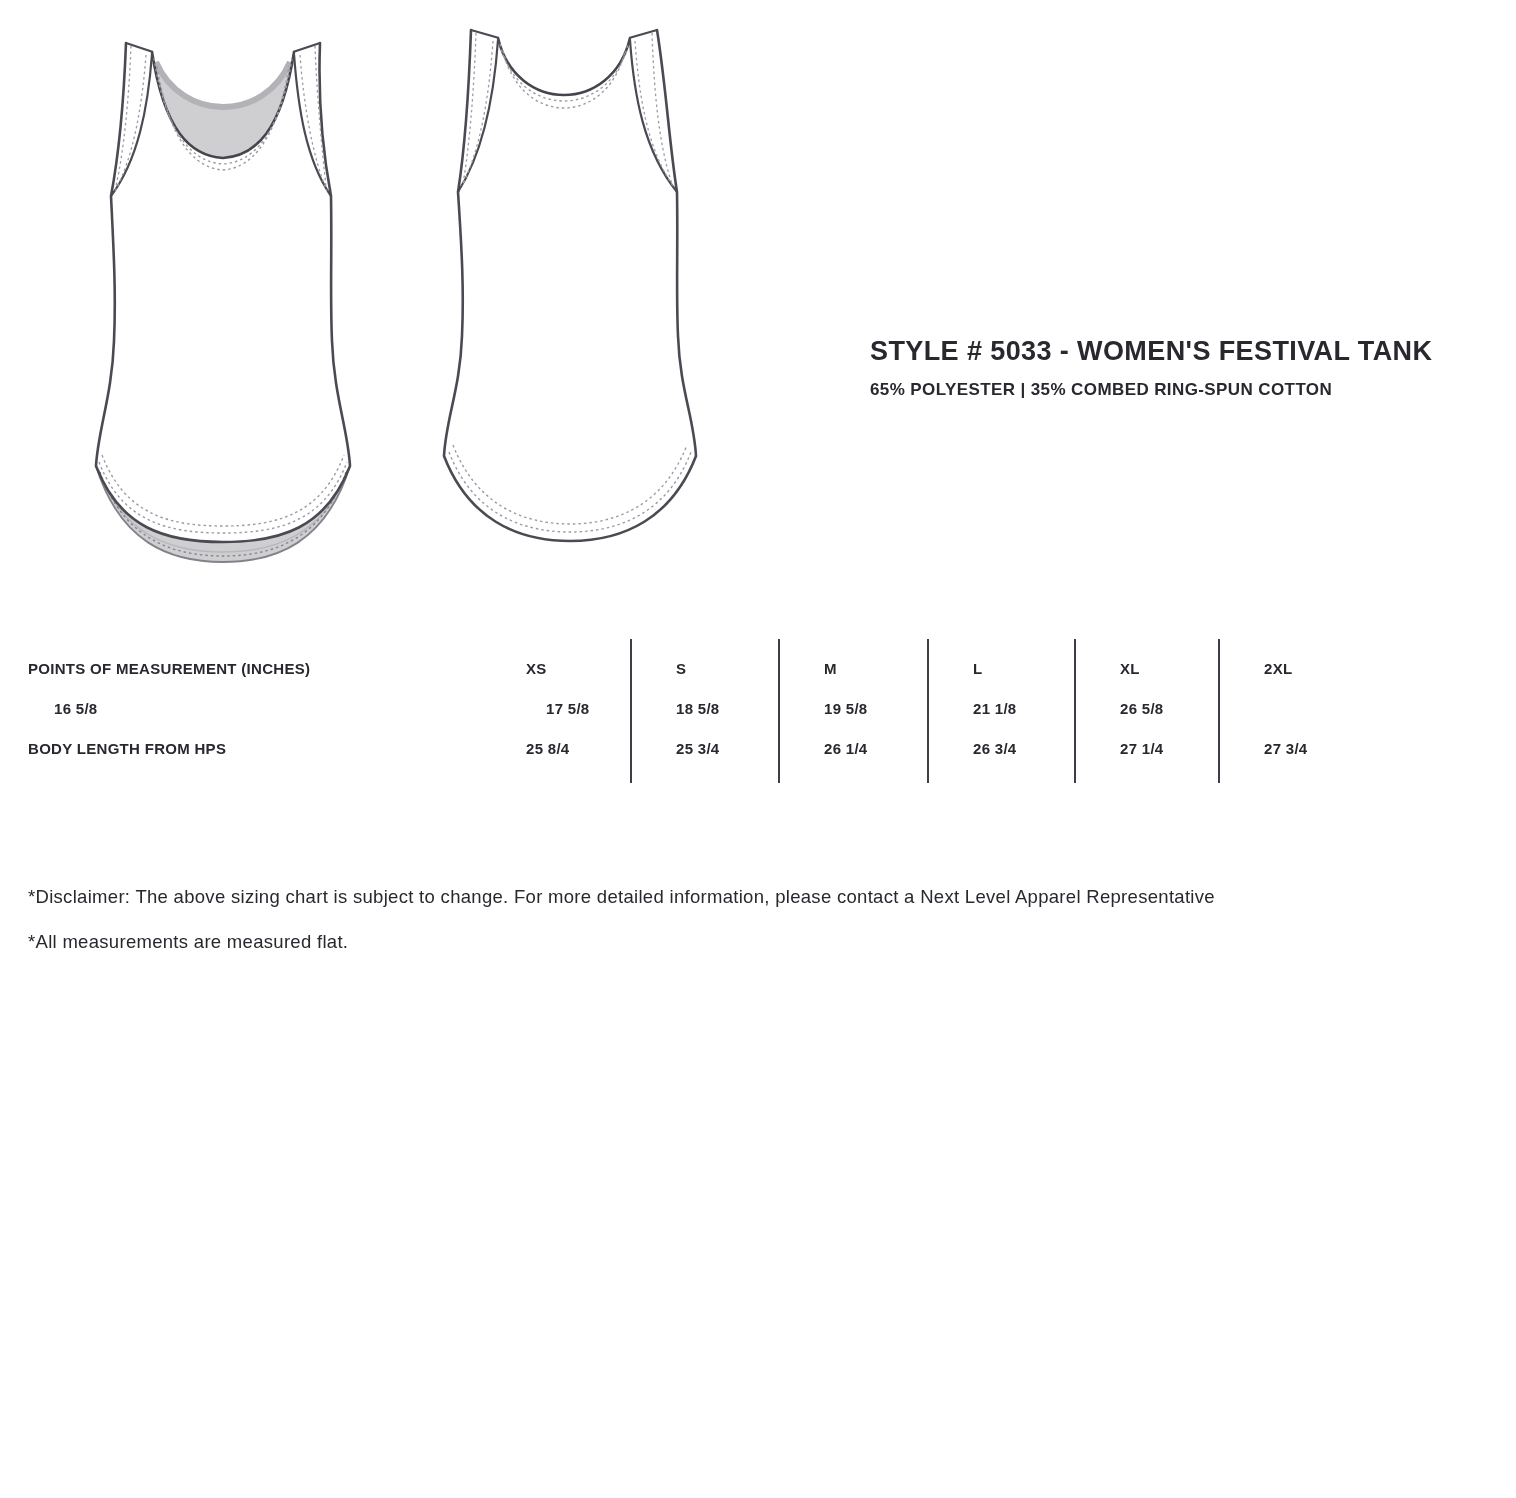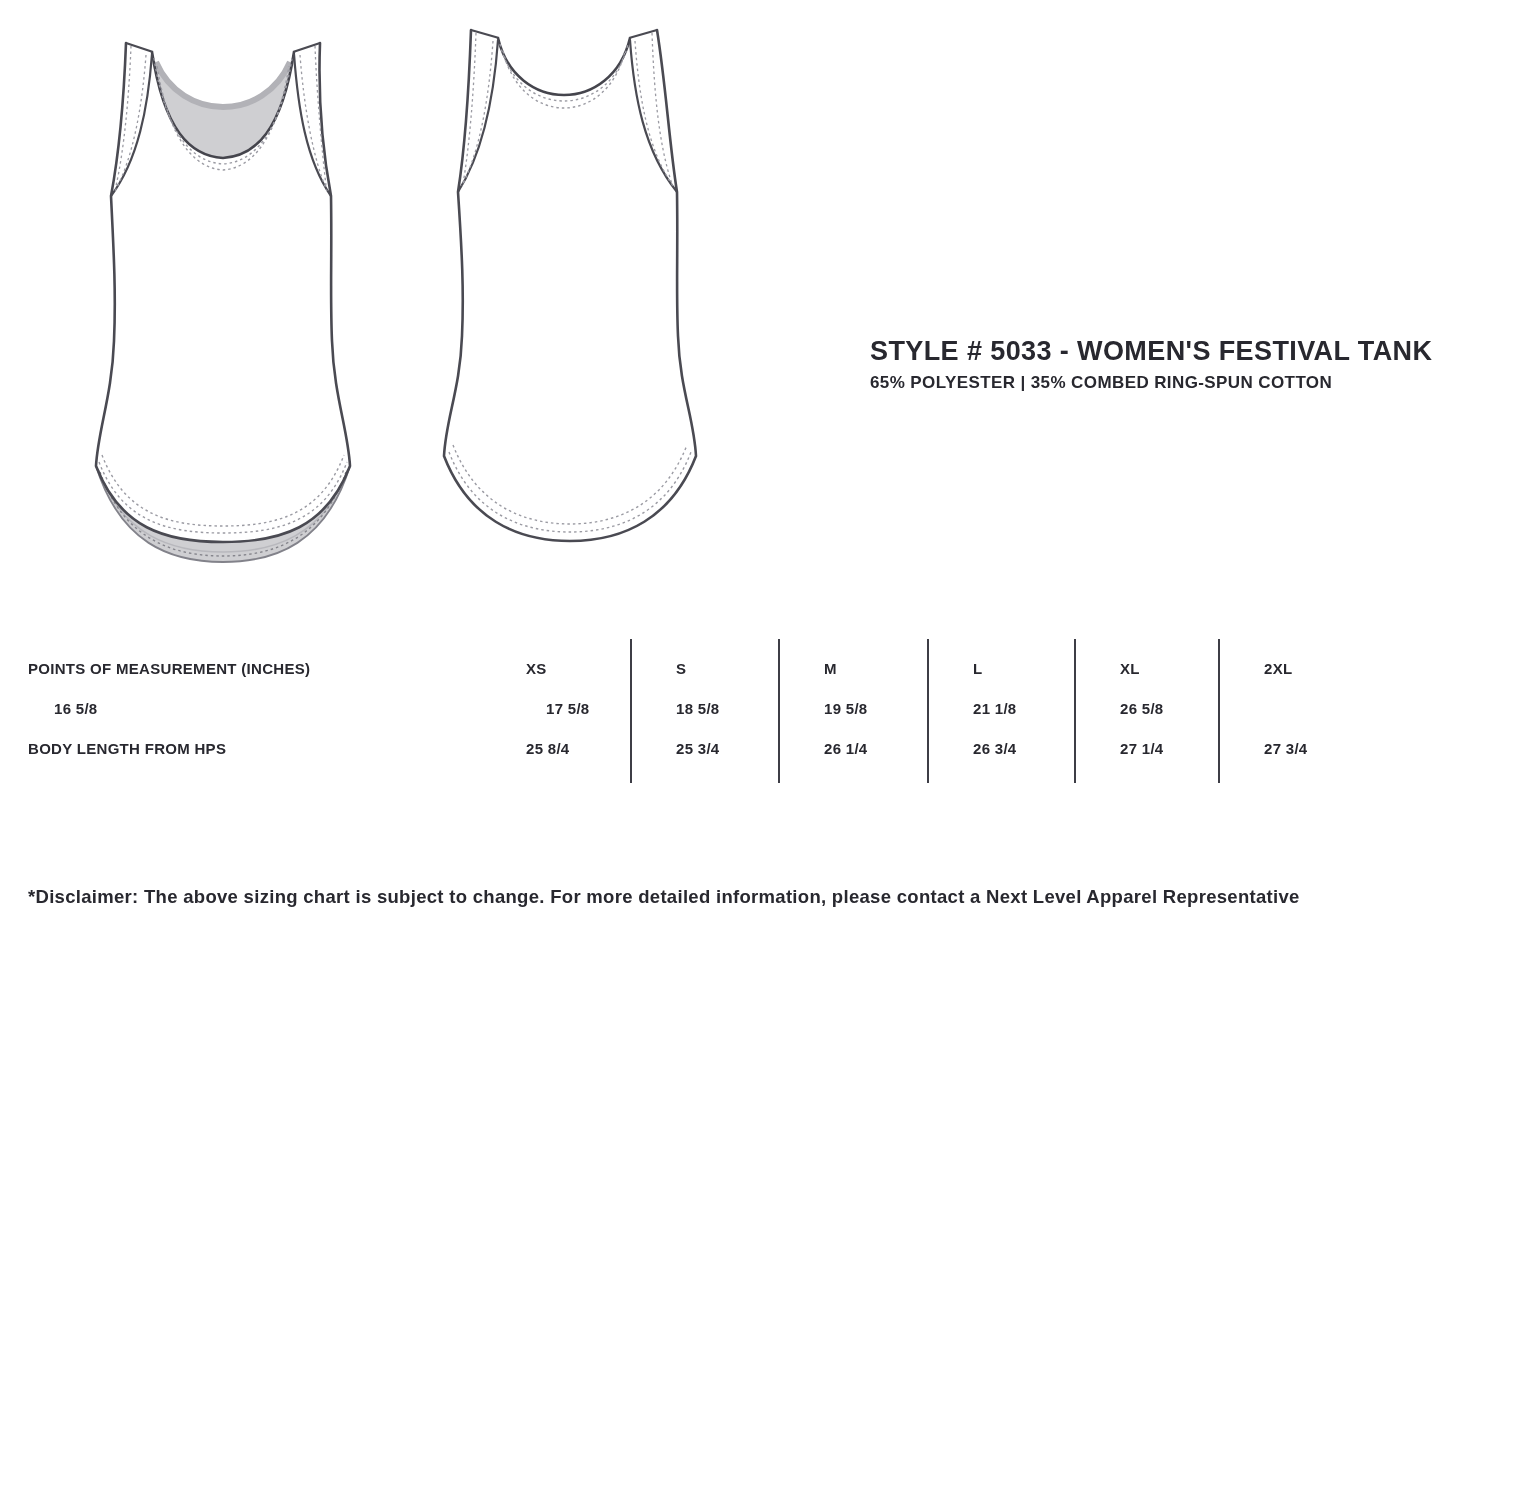--- a/index.html
+++ b/index.html
@@ -5,32 +5,32 @@
   html,body{margin:0;padding:0;background:#ffffff;}
   .page{
     position:relative;width:1516px;height:1498px;background:#ffffff;overflow:hidden;
     font-family:"Liberation Sans",sans-serif;color:#28282f;
   }
   .flat{position:absolute;}
   .flat-front{left:90px;top:38px;}
   .flat-back{left:438px;top:26px;}
 
   .title-block{position:absolute;left:870px;top:336px;}
-  .product-title{font-size:27px;font-weight:700;letter-spacing:0.4px;margin:0 0 6px 0;}
+  .product-title{font-size:27px;font-weight:700;letter-spacing:0.4px;margin:0 0 13px 0;}
   .product-sub{font-size:17px;font-weight:700;letter-spacing:0.4px;margin:0 0 14px 0;}
 
   .size-table{position:absolute;left:28px;top:648px;width:1468px;}
   .srow{display:grid;grid-template-columns:472px 130px 148px 149px 147px 144px 170px;height:40px;align-items:center;}
   .cell{font-size:15px;font-weight:700;letter-spacing:0.3px;white-space:nowrap;}
   .cell.size{padding-left:46px;}
   .cell.size.first{padding-left:26px;}
   .tdiv{position:absolute;top:-9px;width:2px;height:144px;background:#3e3e46;}
 
   .disclaimers{position:absolute;left:28px;top:886px;}
-  .disc-line{font-size:18.5px;font-weight:700;letter-spacing:0.3px;margin:0 0 23px 0;}
+  .disc-line{font-size:18.5px;font-weight:400;letter-spacing:0.3px;margin:0 0 23px 0;}
 </style>
 </head>
 <body>
 
 <div class="page">
 
   <svg class="flat flat-front" width="266" height="532" viewBox="0 0 266 532" fill="none">
 
     <path fill="#cfcfd2" d="M62,15 C88,88 178,88 204,15 C192,92 166,118 133,120 C100,118 74,92 62,15 Z"></path>
     <path stroke="#b2b2b7" stroke-width="6" fill="none" d="M66,24 C92,84 174,84 200,24"></path>
@@ -107,15 +107,16 @@
       <div class="cell size">25 3/4</div>
       <div class="cell size">26 1/4</div>
       <div class="cell size">26 3/4</div>
       <div class="cell size">27 1/4</div>
       <div class="cell size">27 3/4</div>
     </div>
   </div>
 
   <div class="disclaimers">
     <div class="disc-line">*Disclaimer: The above sizing chart is subject to change. For more detailed information, please contact a Next Level Apparel Representative</div>
+    <div class="disc-line">*All measurements are measured flat.</div>
   </div>
 
 </div>
 
 </body></html>

